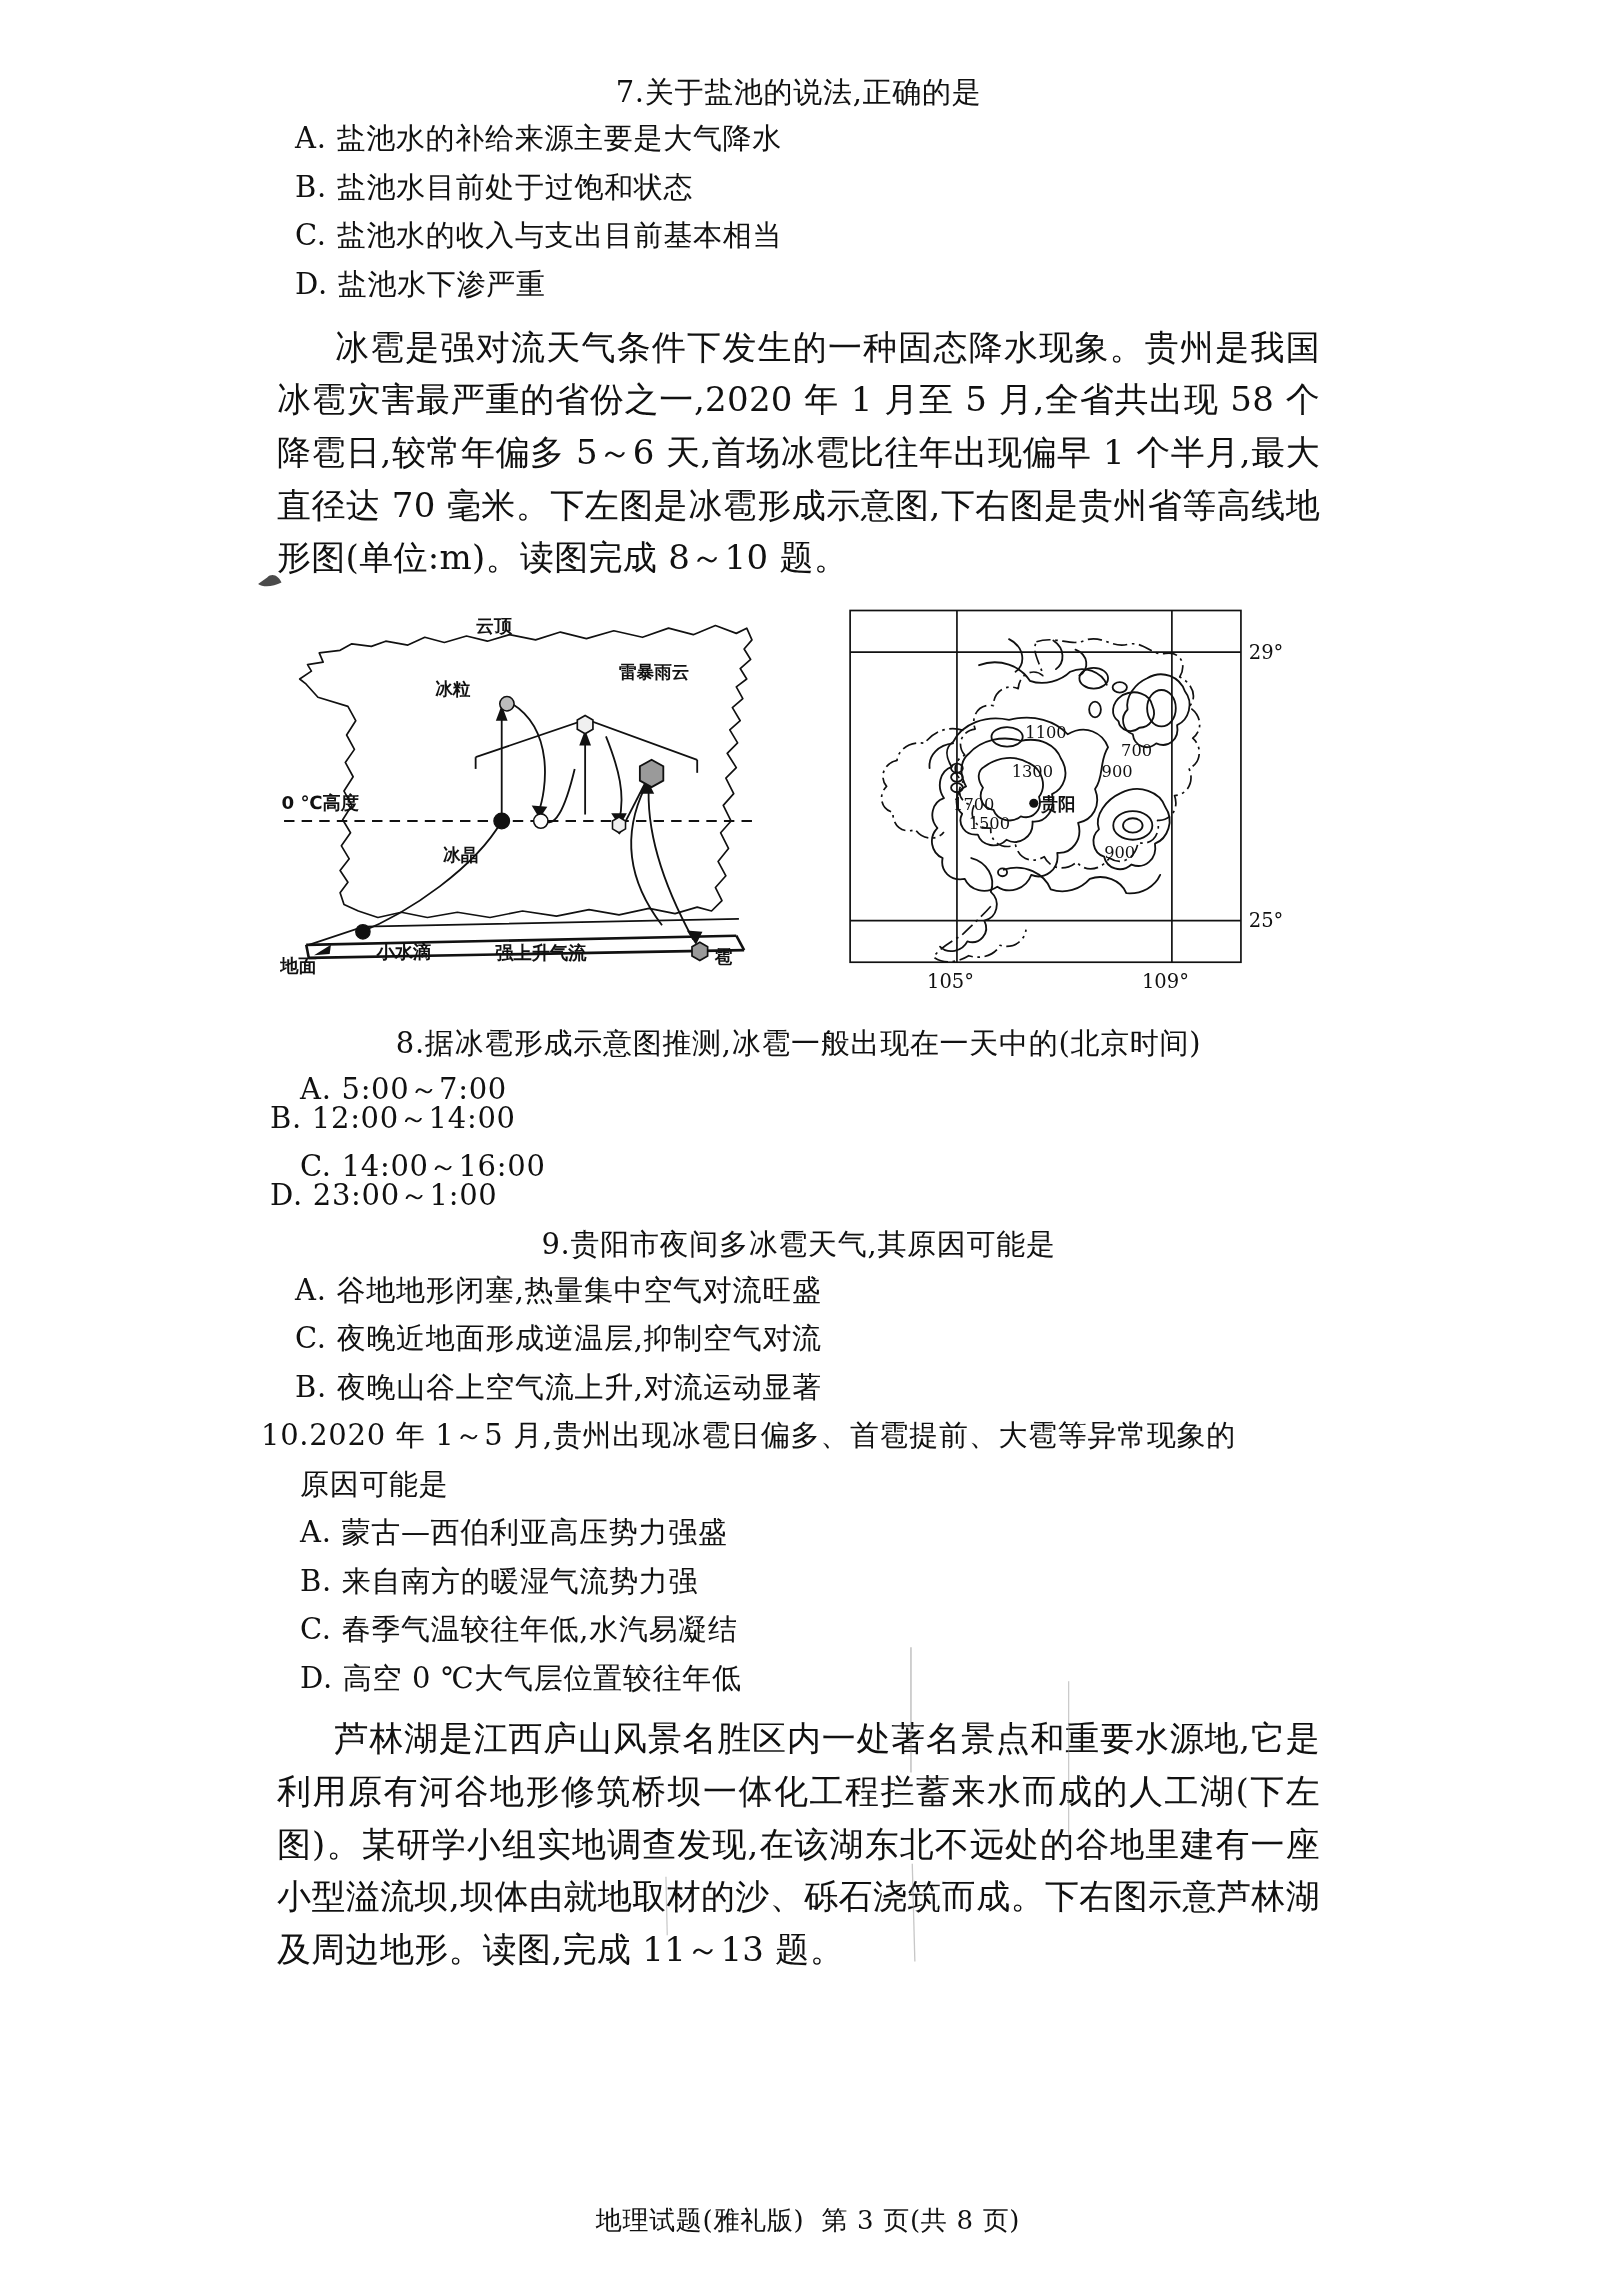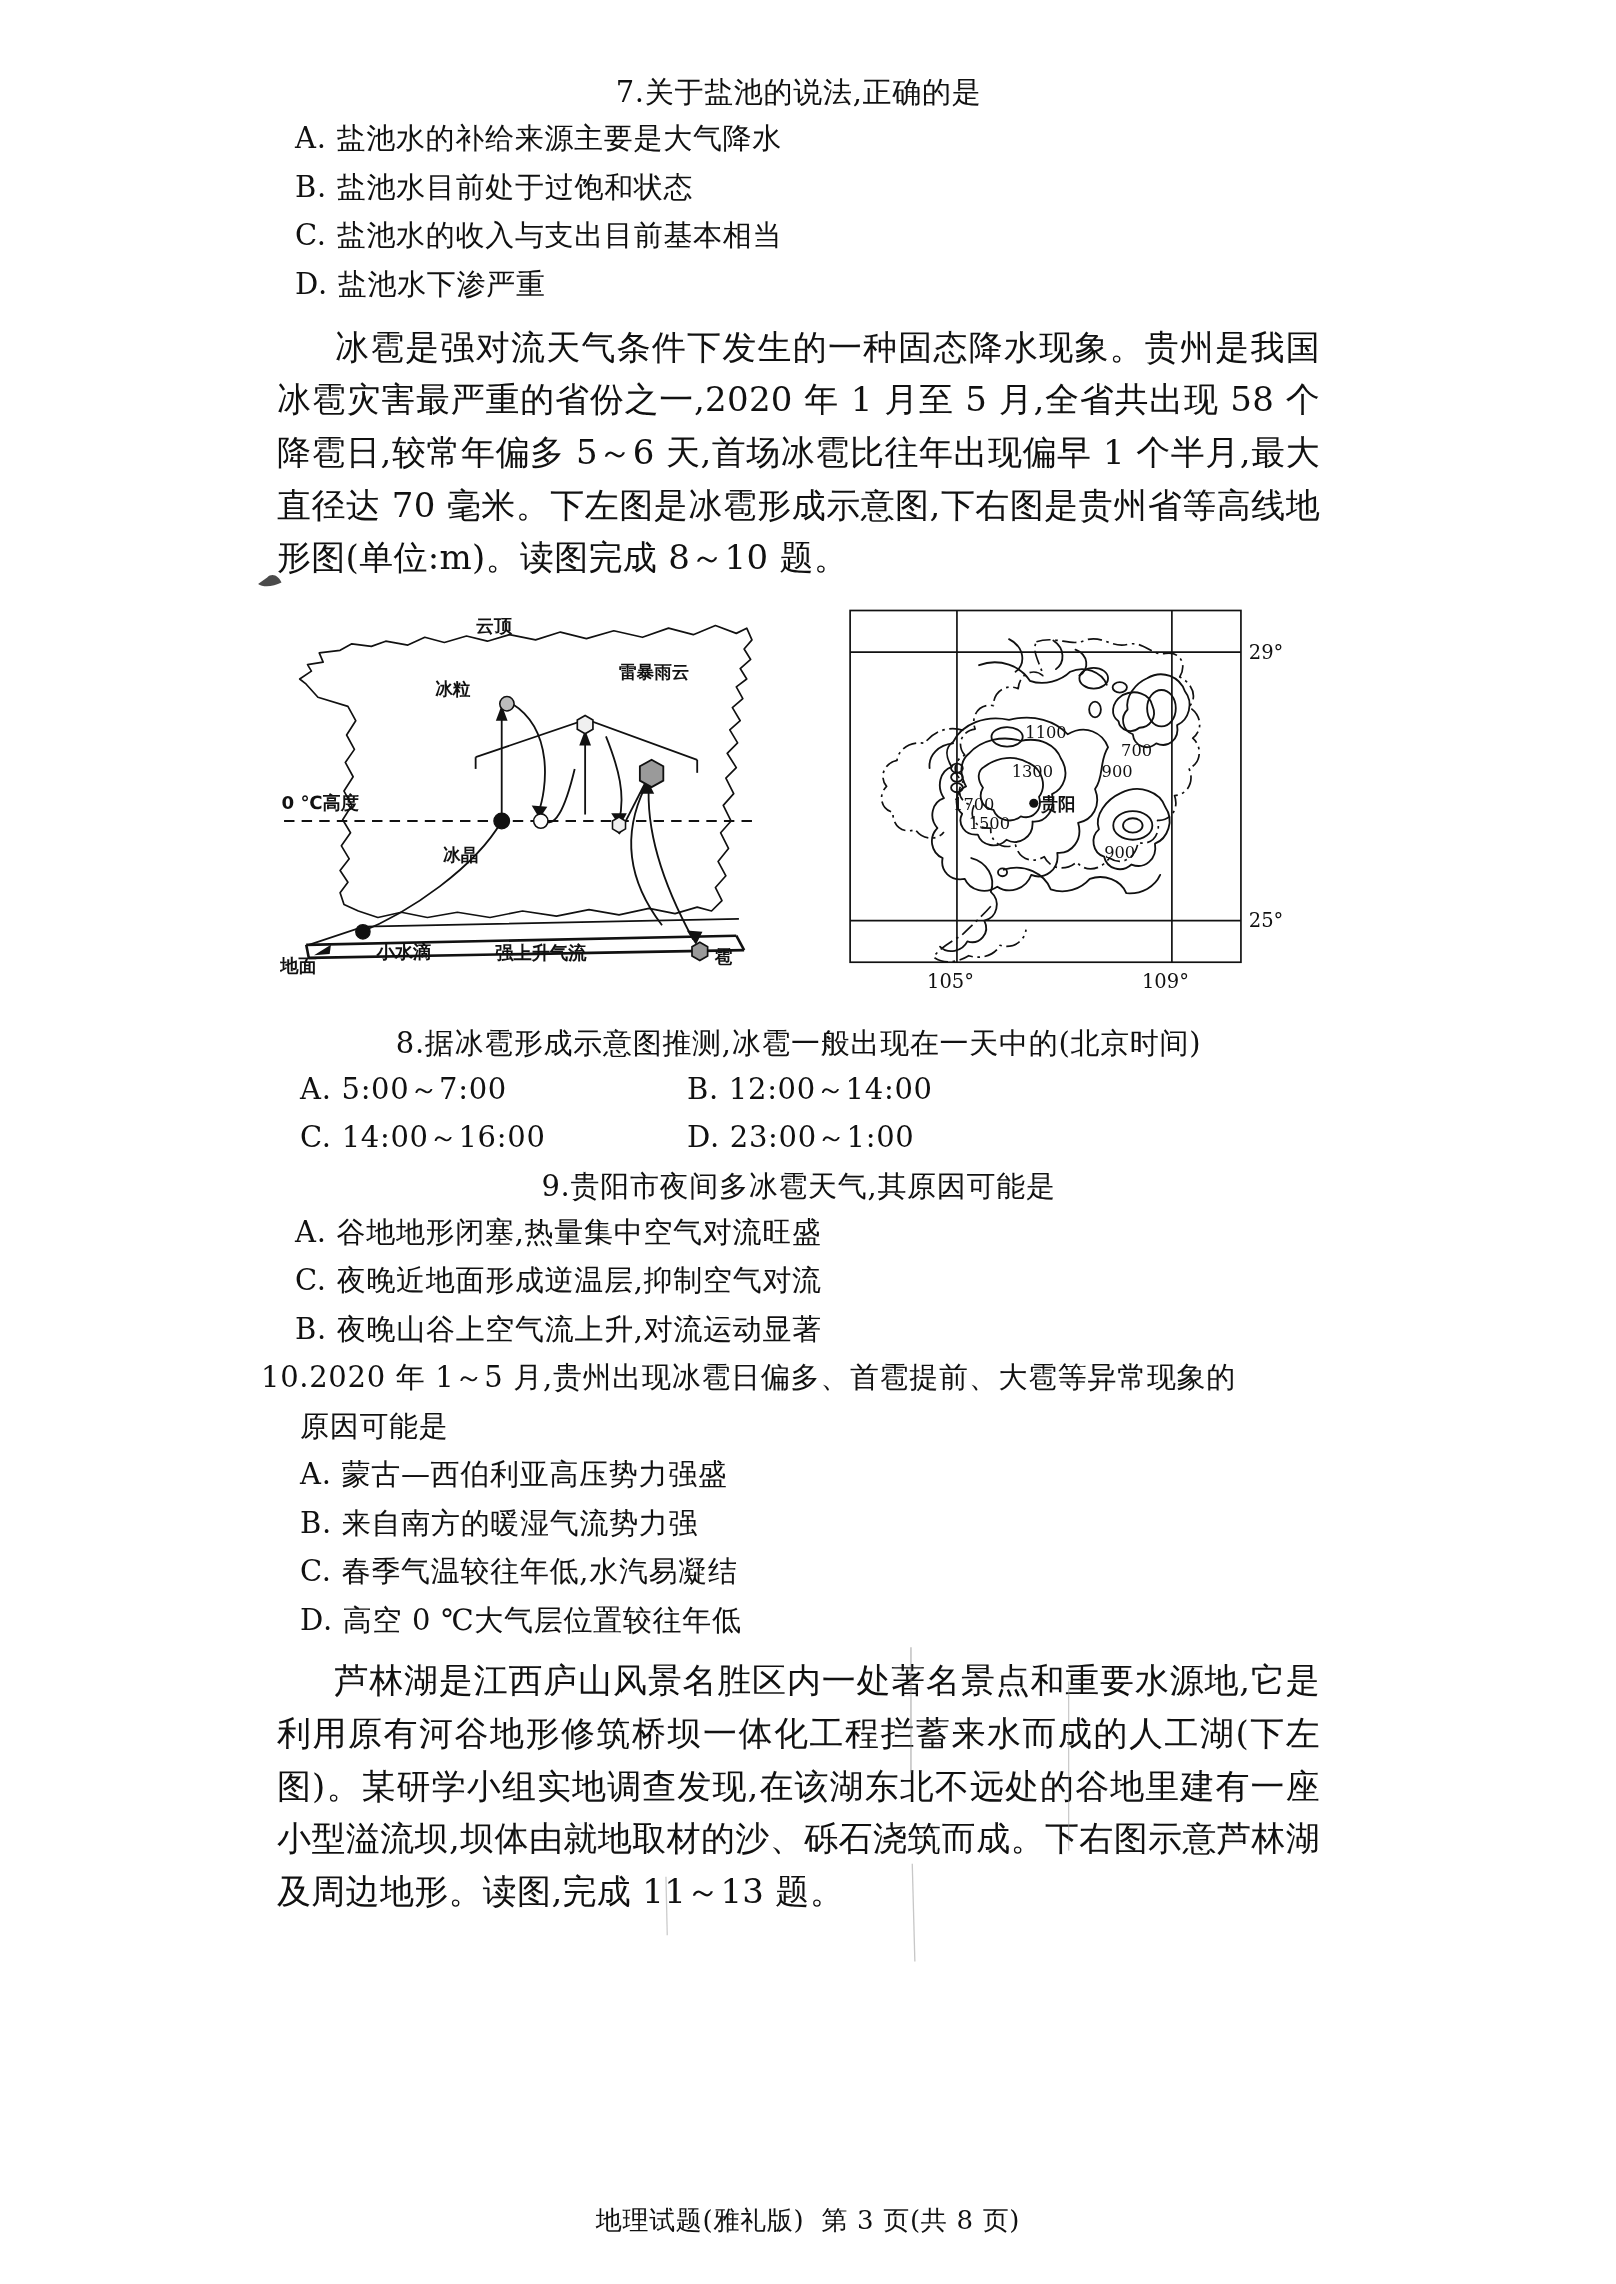--- a/index.html
+++ b/index.html
@@ -41,20 +41,21 @@
     line-height:1.55;
     margin:16px;
     text-align:justify;
     text-justify:inter-ideograph;
     letter-spacing:0.3px;
   }
   .para .ind { display:inline-block; width:57px; }
   .two-col {
     display:flex;
     margin:0 0 19.5px 0;
+    flex-direction:column;
   }
   .two-col .col {
     font-size:29px;
     line-height:1.0;
     letter-spacing:0.7px;
     white-space:nowrap;
   }
   .two-col .colA { width:417px; padding-left:39px; box-sizing:border-box;}
   .two-col .colB { padding-left:9px; }
   .q-num-hang {

